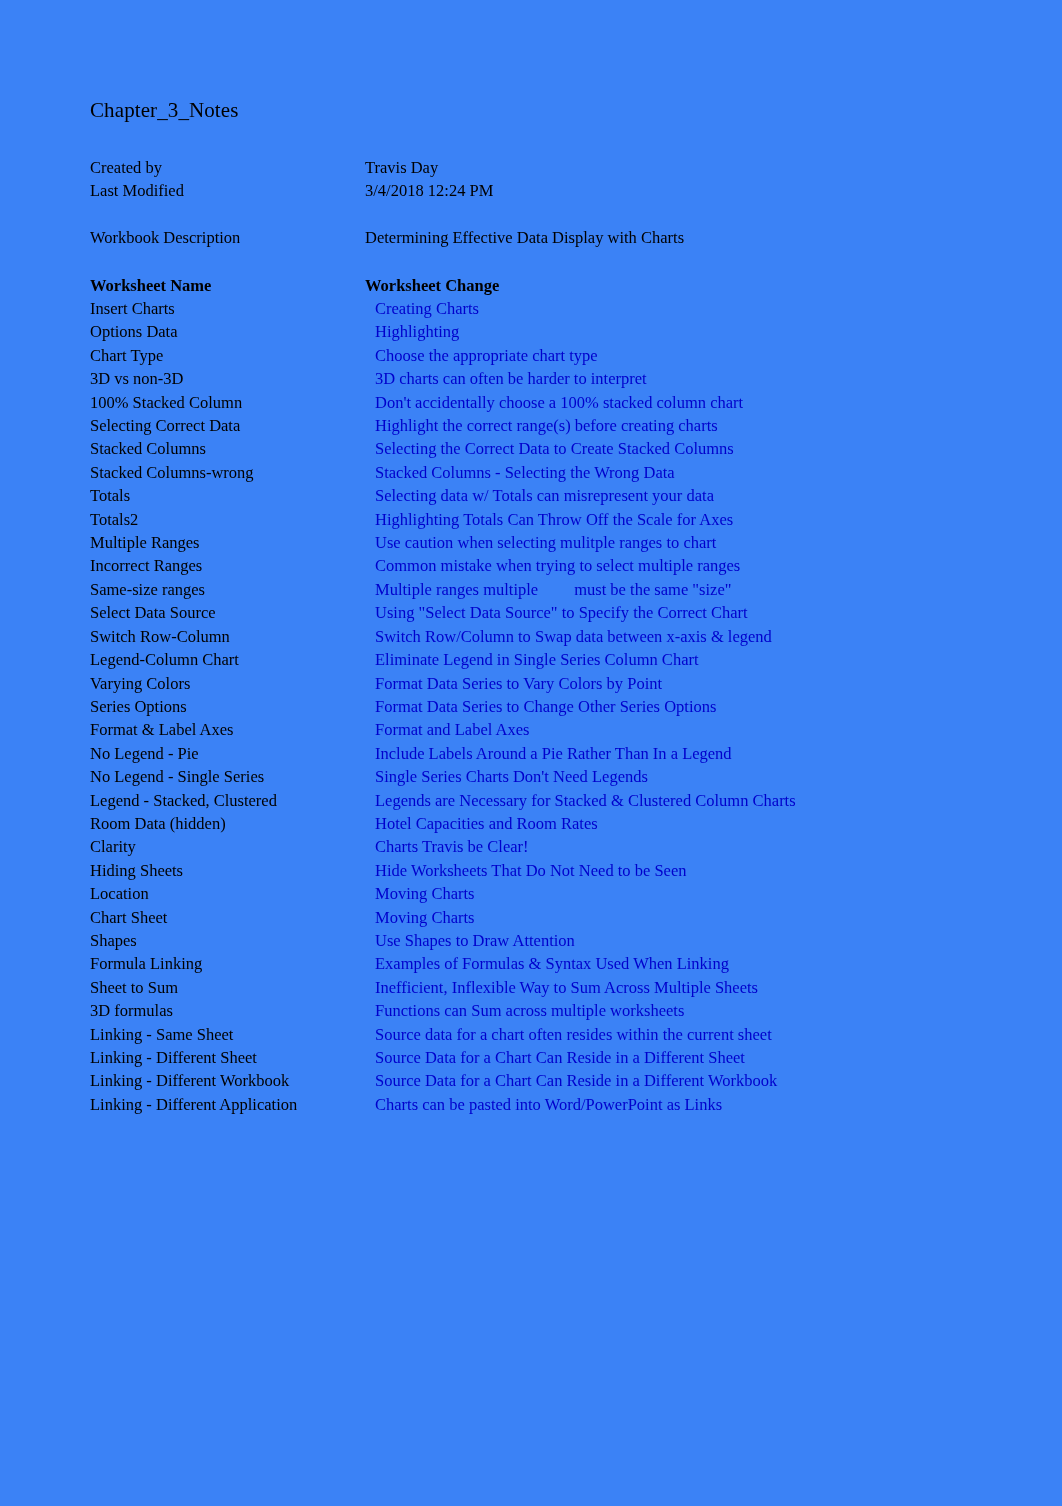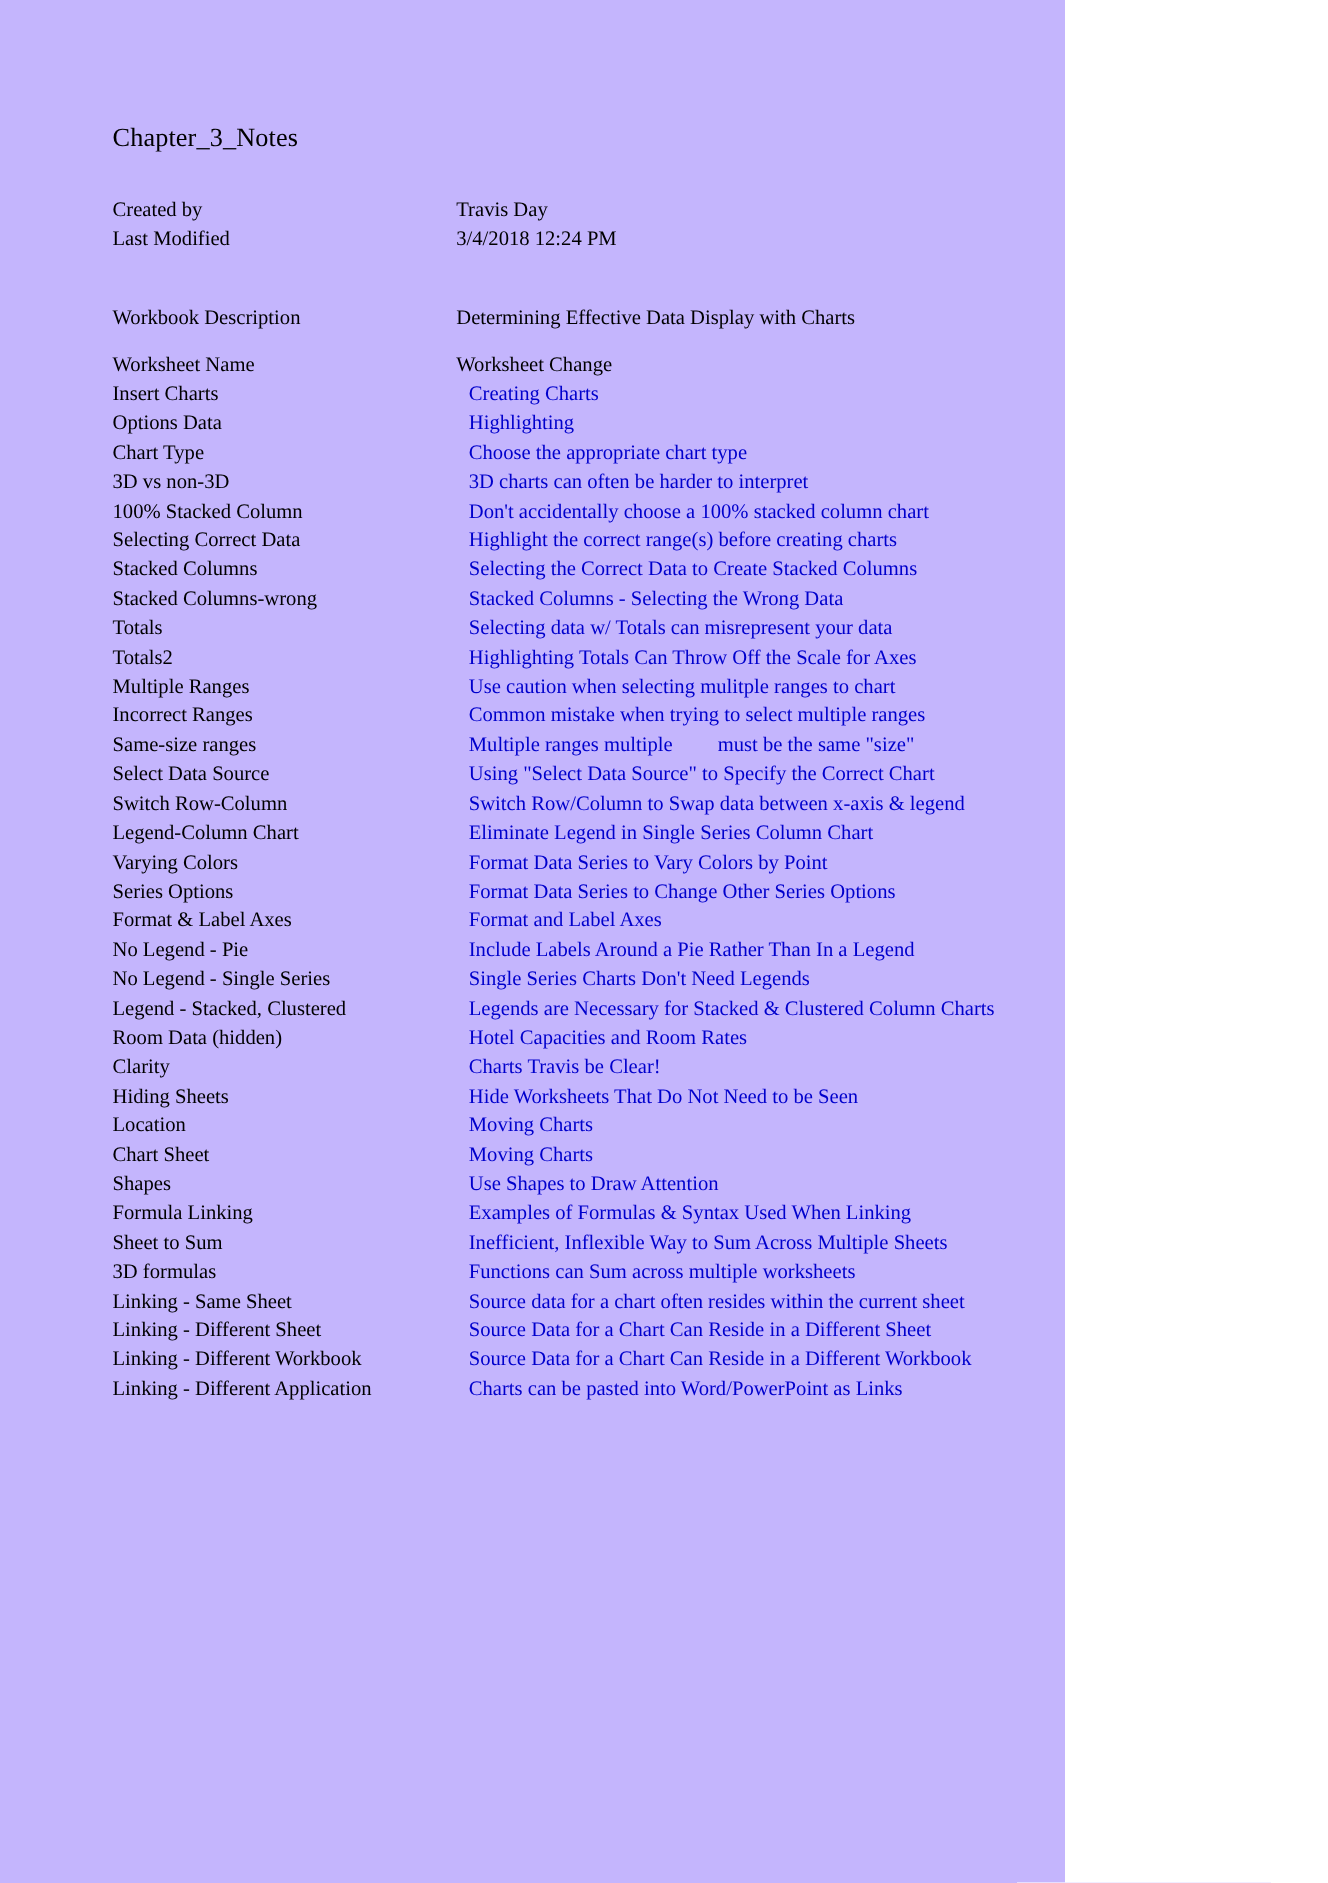--- a/index.html
+++ b/index.html
@@ -11,23 +11,23 @@
   body {
     width: 1062px;
     height: 1506px;
     font-family: "Liberation Serif", "DejaVu Serif", serif;
     color: #000000;
     -webkit-font-smoothing: antialiased;
   }
 
   .page {
     position: relative;
-    width: 852px;
+    width: 1062px;
     height: 1506px;
-    background: #c4b5fd;
+    background: #3b82f6;
     overflow: hidden;
   }
 
   .doc {
     position: absolute;
     left: 90px;
     top: 96px;
     width: 900px;
   }
 
@@ -53,26 +53,27 @@
     width: 275px;
     flex: 0 0 275px;
     color: #000000;
   }
   .col-b {
     flex: 1 1 auto;
     color: #000000;
   }
 
   
-  .meta-block { margin-bottom: 16px; }
+  .meta-block { margin-bottom: 0; }
   .meta-gap   { height: 23.4px; }
 
   
   .sheet-head {
-    margin-top: 14px;
+    margin-top: 24px;
+    font-weight: bold;
   }
   .sheet-head .col-a,
   .sheet-head .col-b {
     color: #000000;
   }
 
   .sheet-row .col-b {
     color: #0000CC;
     margin-left: 10px;
   }

